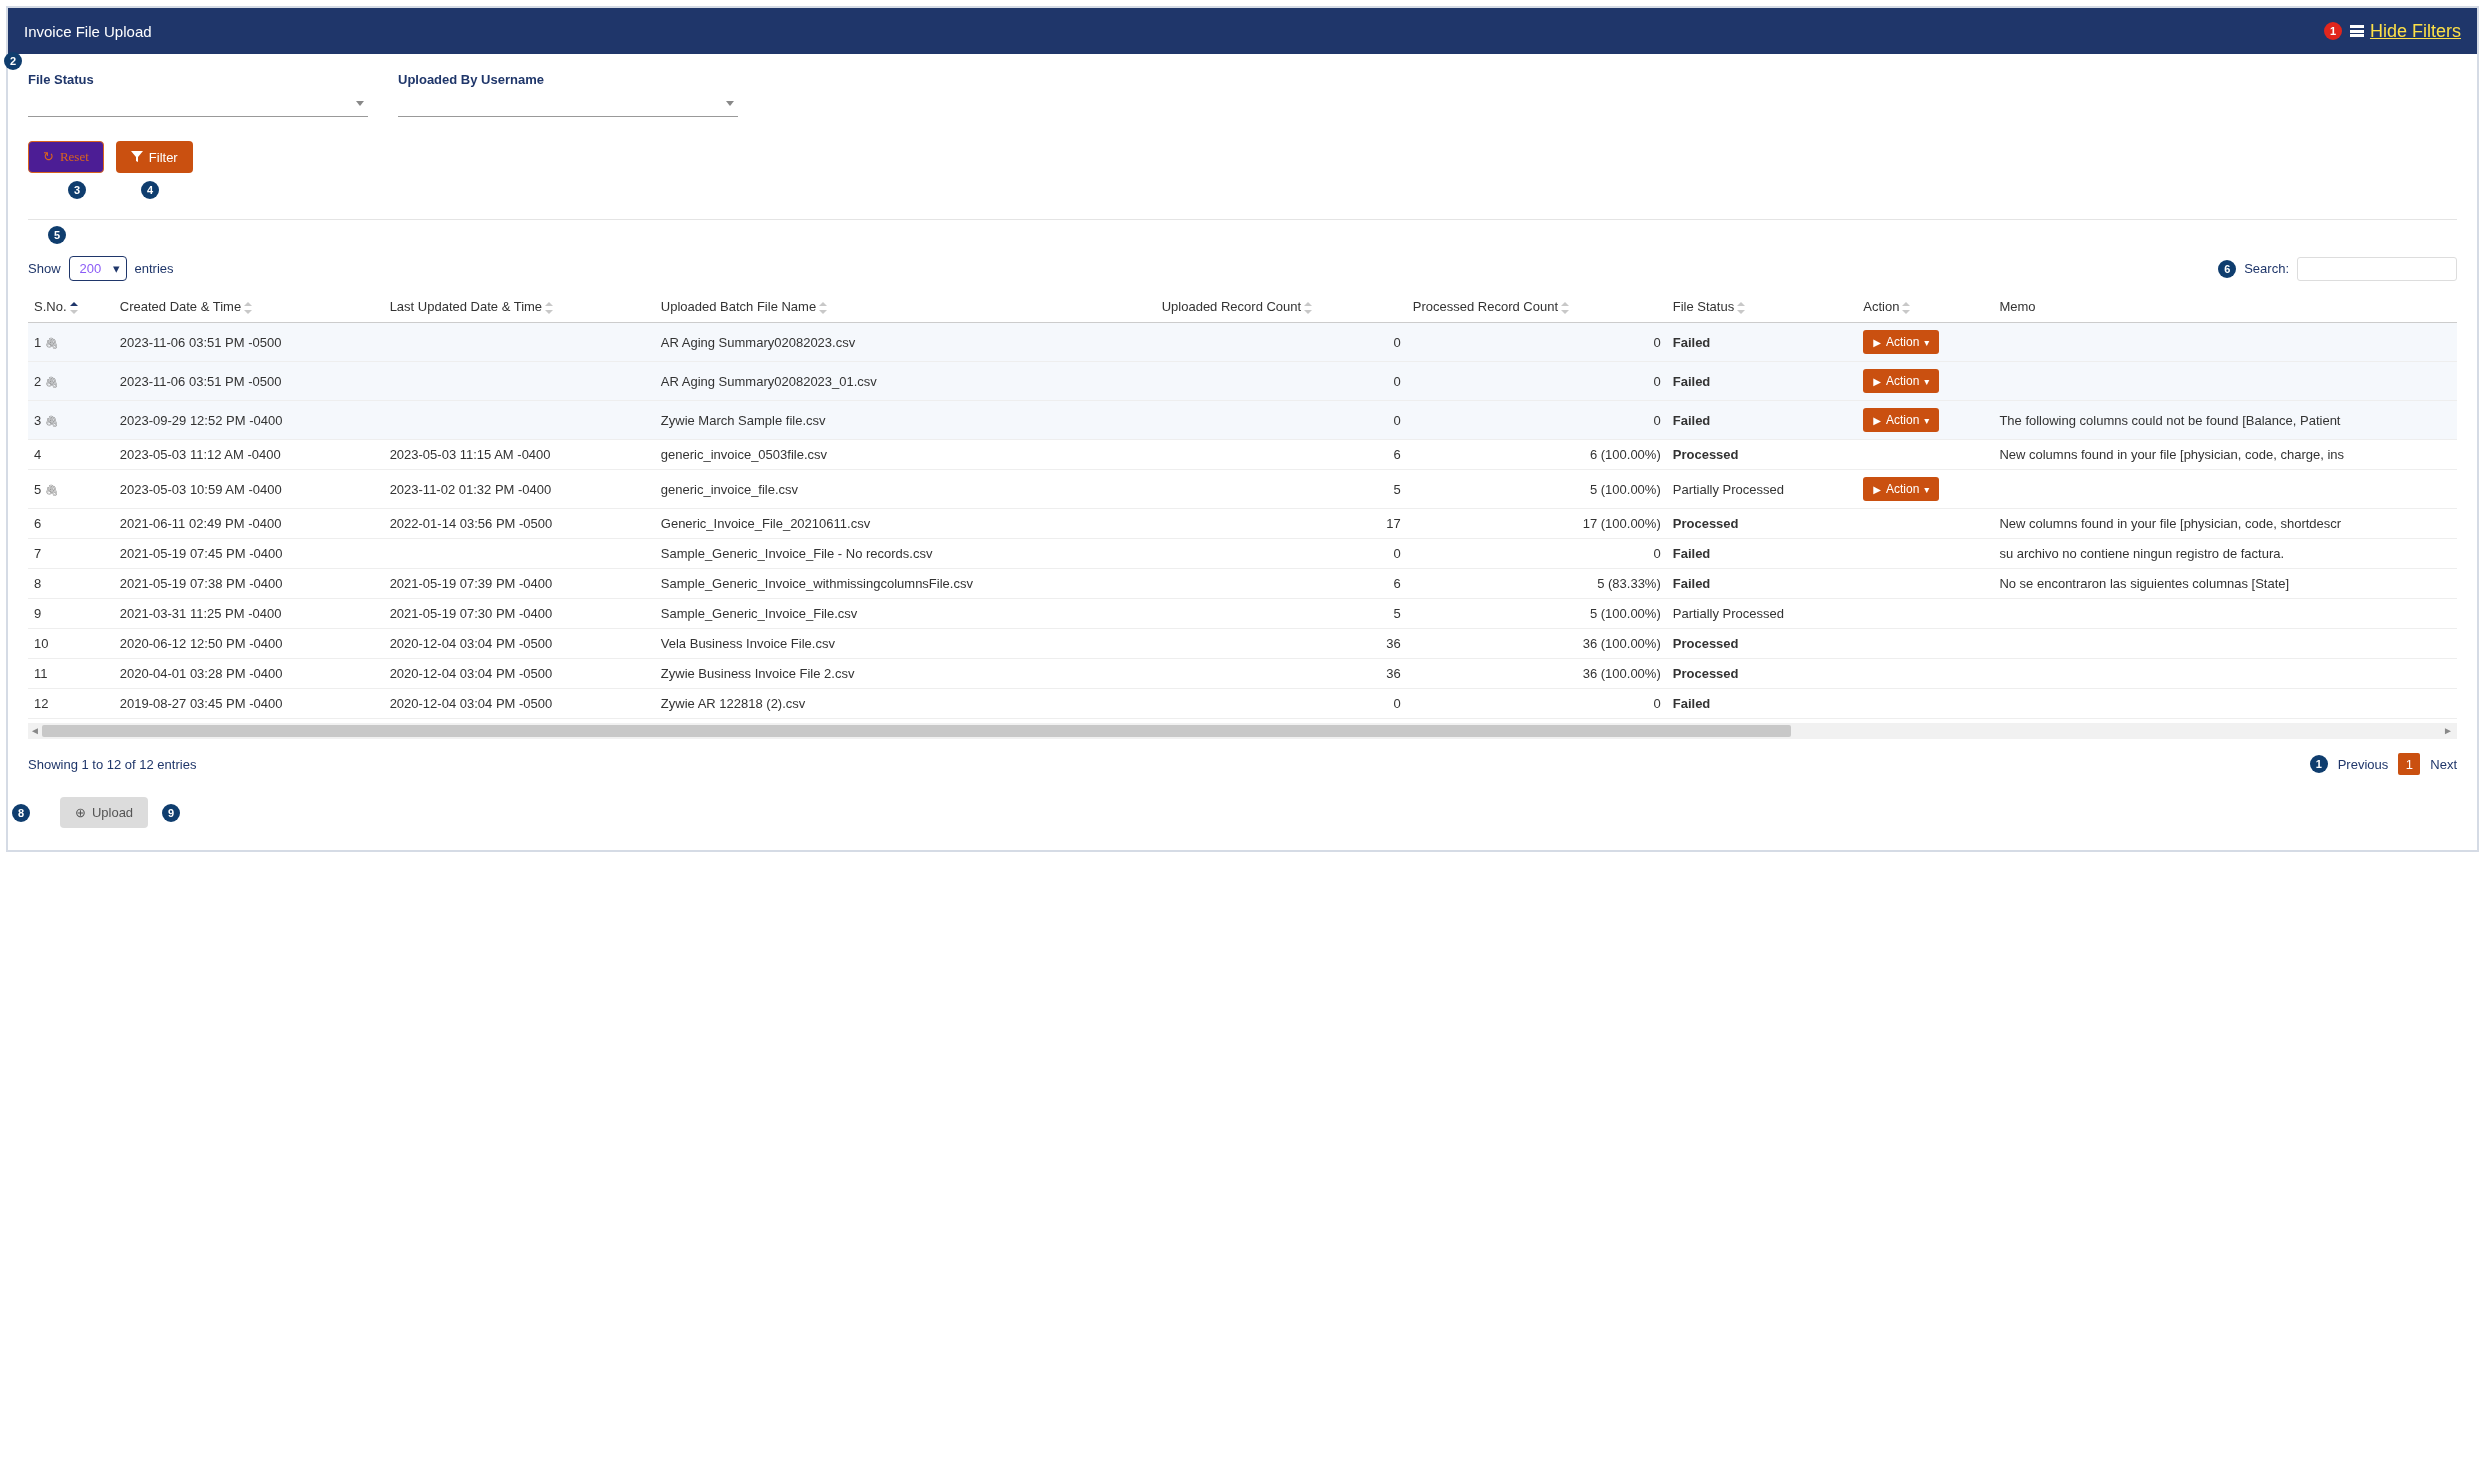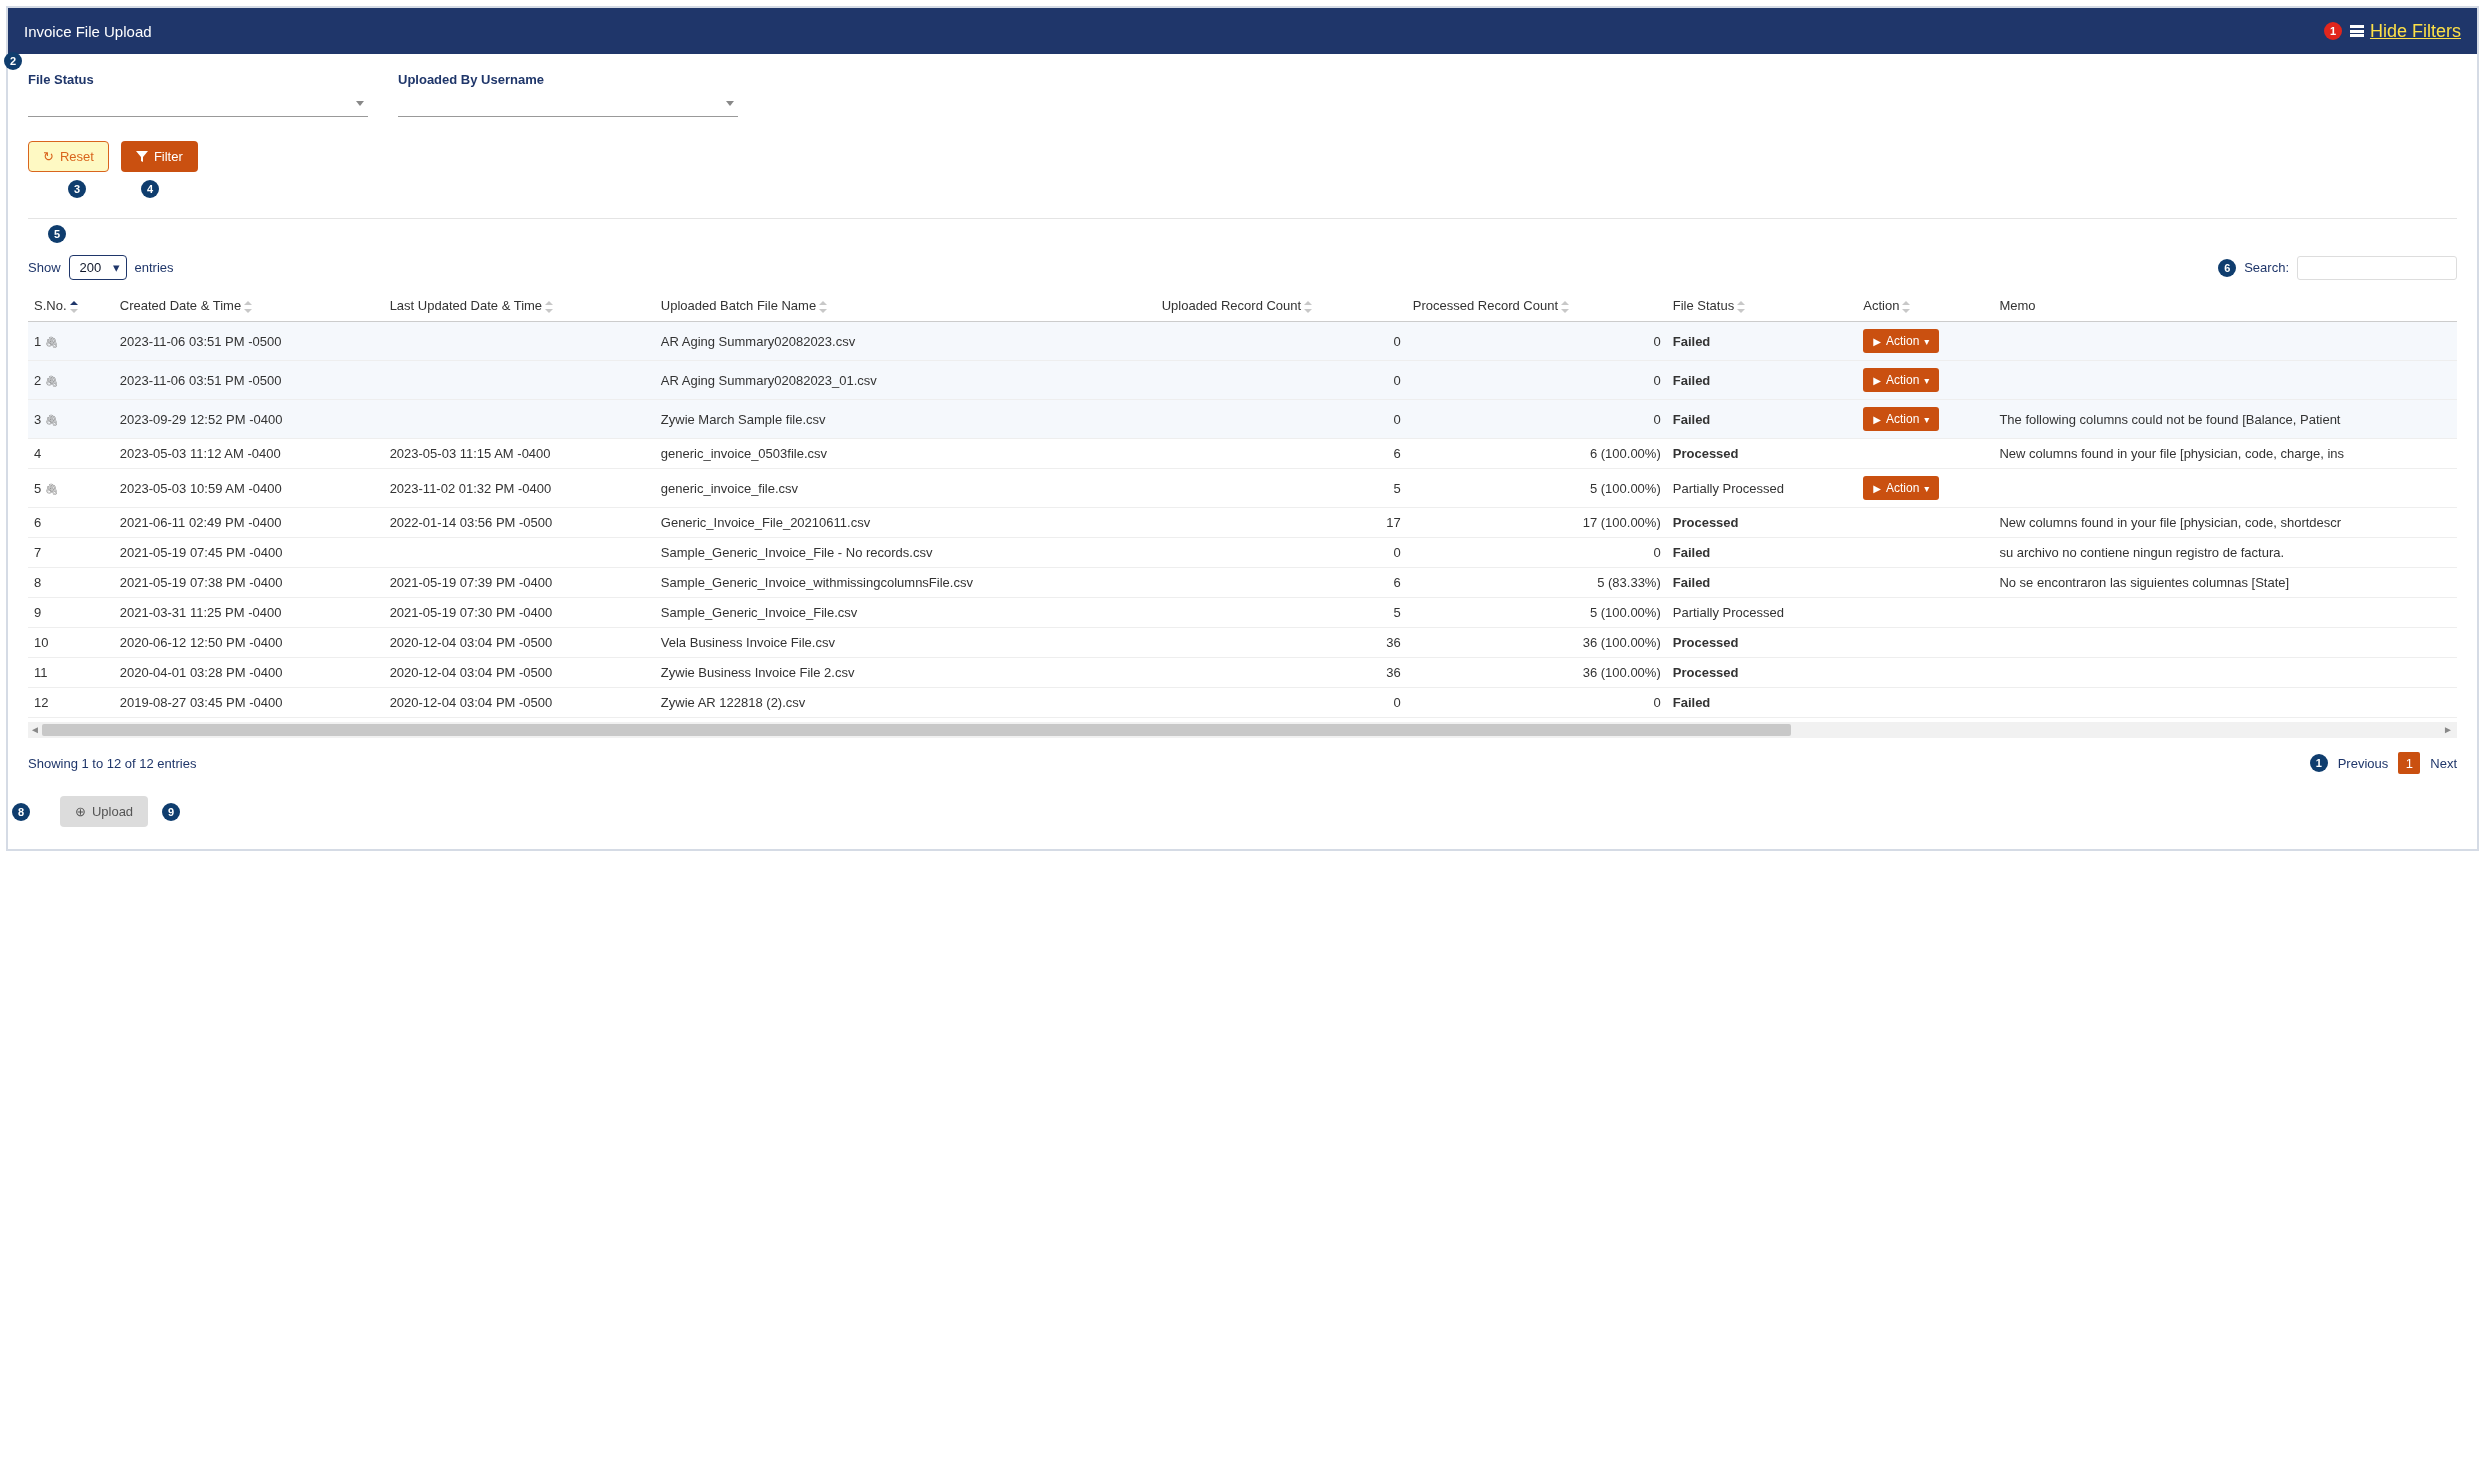--- a/index.html
+++ b/index.html
@@ -131,21 +131,22 @@
   gap: 6px;
   padding: 7px 14px;
   border-radius: 4px;
   font-size: 13px;
   cursor: pointer;
   border: 1px solid transparent;
 }
 .btn-outline-orange {
   border: 1px solid #d9641d;
   color: #d9641d;
-  background: #fef9c3;
+  background: #4c1d95;
+  font-family: Liberation Serif, serif;
 }
 .btn-orange {
   background: #ca5010;
   color: #fff;
 }
 .btn-gray {
   background: #dcdcdc;
   color: #555;
   border-radius: 4px;
 }
@@ -193,21 +194,21 @@
 .show-entries {
   display: flex;
   align-items: center;
   gap: 8px;
   color: #1f366a;
   font-weight: 500;
 }
 .entries-select {
   border: 1px solid #1f366a;
   border-radius: 4px;
-  color: #0f172a;
+  color: #8b5cf6;
   padding: 4px 20px 4px 10px;
   position: relative;
   min-width: 58px;
 }
 .entries-select::after {
   content: "▾";
   position: absolute;
   right: 6px;
   top: 4px;
   color: #1f366a;

